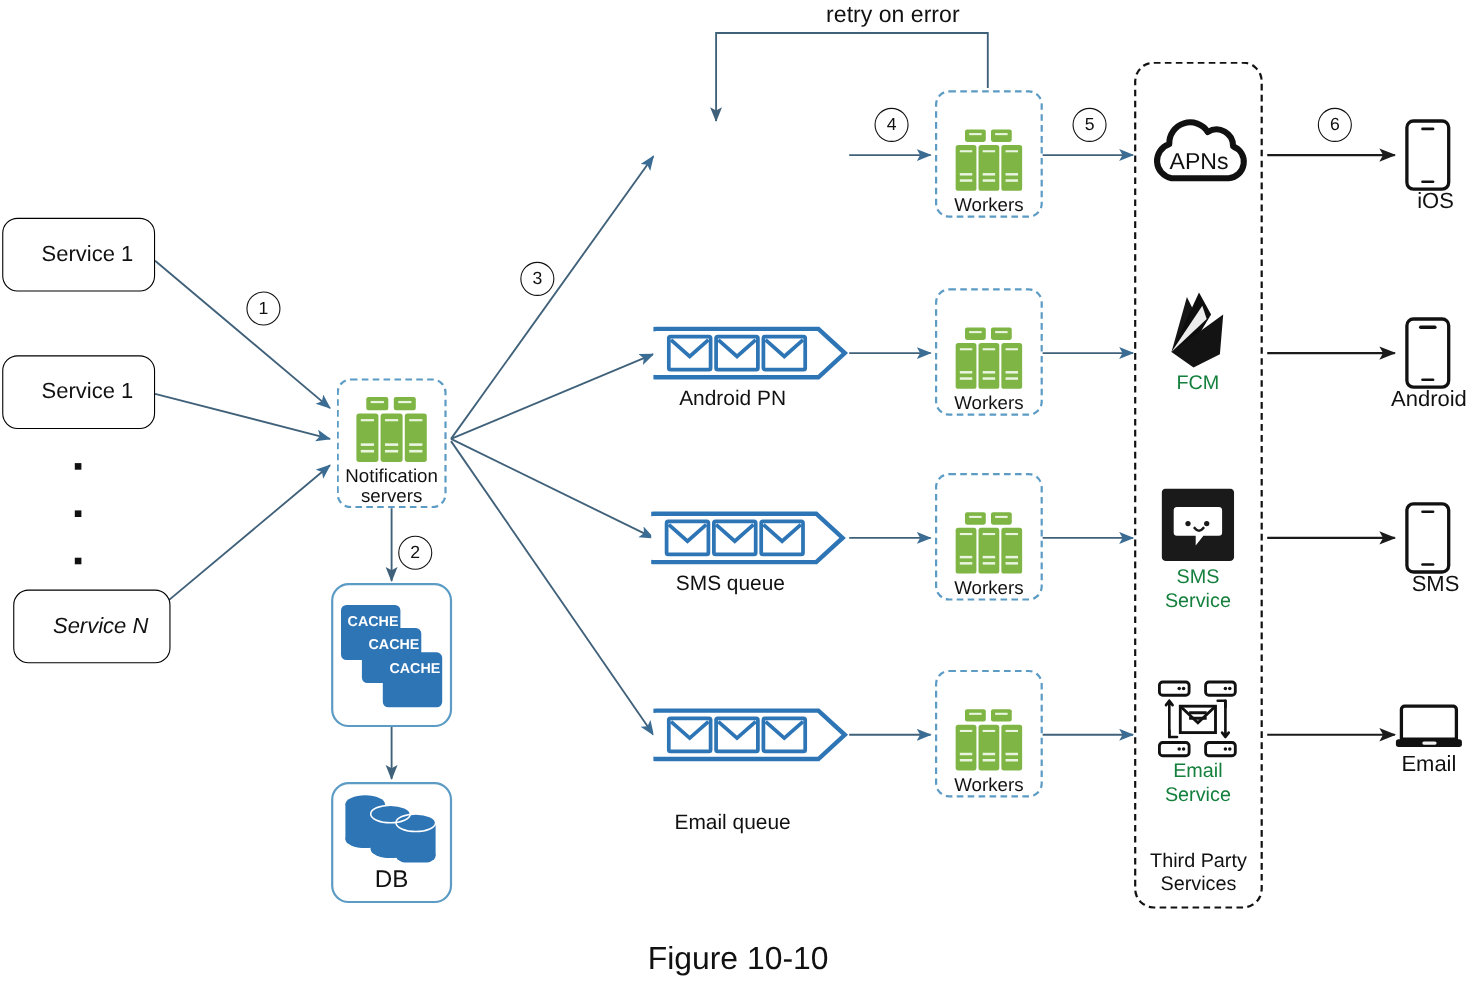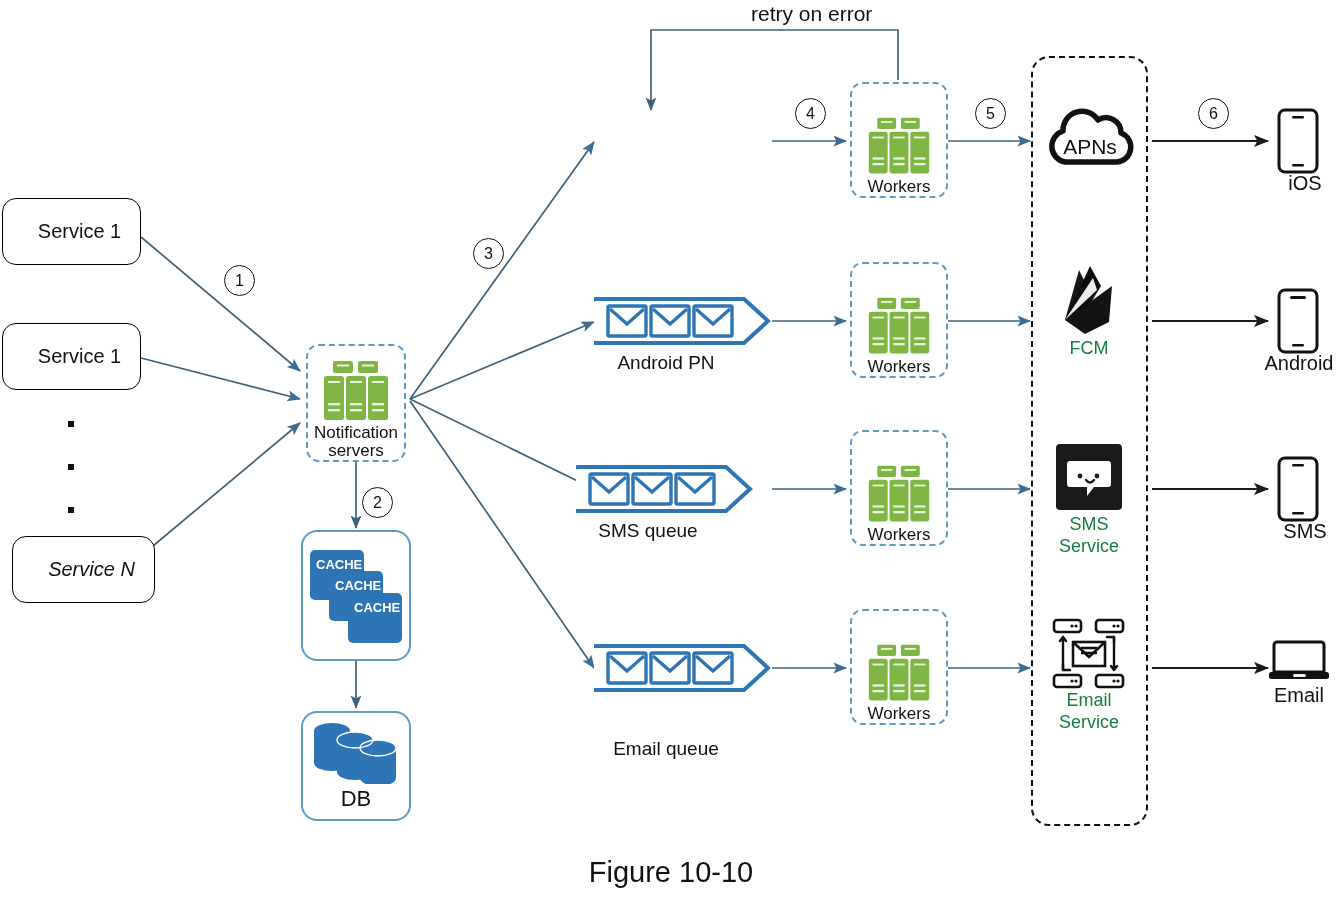--- a/index.html
+++ b/index.html
@@ -308,21 +308,21 @@
         <path d="M59,19 L76,34 L93,19"></path>
       </g>
       <g fill="none" stroke="#2E75B6" stroke-width="3.4">
         <rect x="100" y="16" width="38" height="30" rx="1.5"></rect>
         <path d="M102,19 L119,34 L136,19"></path>
       </g>
     </svg>
     <div class="queue-label" style="top:62px; left:-18px;">Android PN</div>
   </div>
 
-  <div class="queue-wrap" style="left:576px; top:458px; width:180px; height:62px;">
+  <div class="queue-wrap" style="left:592px; top:458px; width:180px; height:62px;">
     <svg width="180" height="62" viewBox="0 0 180 62">
       <path d="M3,9 L150,9 L174,31 L150,53 L3,53 A8,8 0 0,1 3,9 Z" fill="#ffffff" stroke="#2E75B6" stroke-width="4"></path>
       <g fill="none" stroke="#2E75B6" stroke-width="3.4">
         <rect x="14" y="16" width="38" height="30" rx="1.5"></rect>
         <path d="M16,19 L33,34 L50,19"></path>
       </g>
       <g fill="none" stroke="#2E75B6" stroke-width="3.4">
         <rect x="57" y="16" width="38" height="30" rx="1.5"></rect>
         <path d="M59,19 L76,34 L93,19"></path>
       </g>
@@ -509,20 +509,24 @@
       <g fill="none" stroke="#111111" stroke-width="2.6">
         <rect x="23" y="24" width="32" height="24"></rect>
         <path d="M23,24 L39,39 L55,24"></path>
         <path d="M31,30 L47,30 M31,35 L47,35"></path>
       </g>
     </svg>
     <div class="tp-item-label" style="left:-31px; top:72px;">Email</div>
     <div class="tp-item-label" style="left:-31px; top:94px;">Service</div>
   </div>
 
+  <div class="tp-label" style="left:1031px; top:772px; width:117px;">
+    <div>Third Party</div>
+    <div>Services</div>
+  </div>
 
   <div class="node" style="left:1276px; top:108px; width:46px; height:66px;">
     <svg width="44" height="66" viewBox="0 0 44 66">
       <rect x="3" y="2" width="38" height="62" rx="6" fill="#ffffff" stroke="#111111" stroke-width="3"></rect>
       <rect x="16" y="8" width="12" height="2.4" rx="1.2" fill="#111111"></rect>
       <rect x="16" y="56" width="12" height="2.4" rx="1.2" fill="#111111"></rect>
     </svg>
   </div>
   <div class="device-label" style="left:1240px; top:172px;">iOS</div>
 

